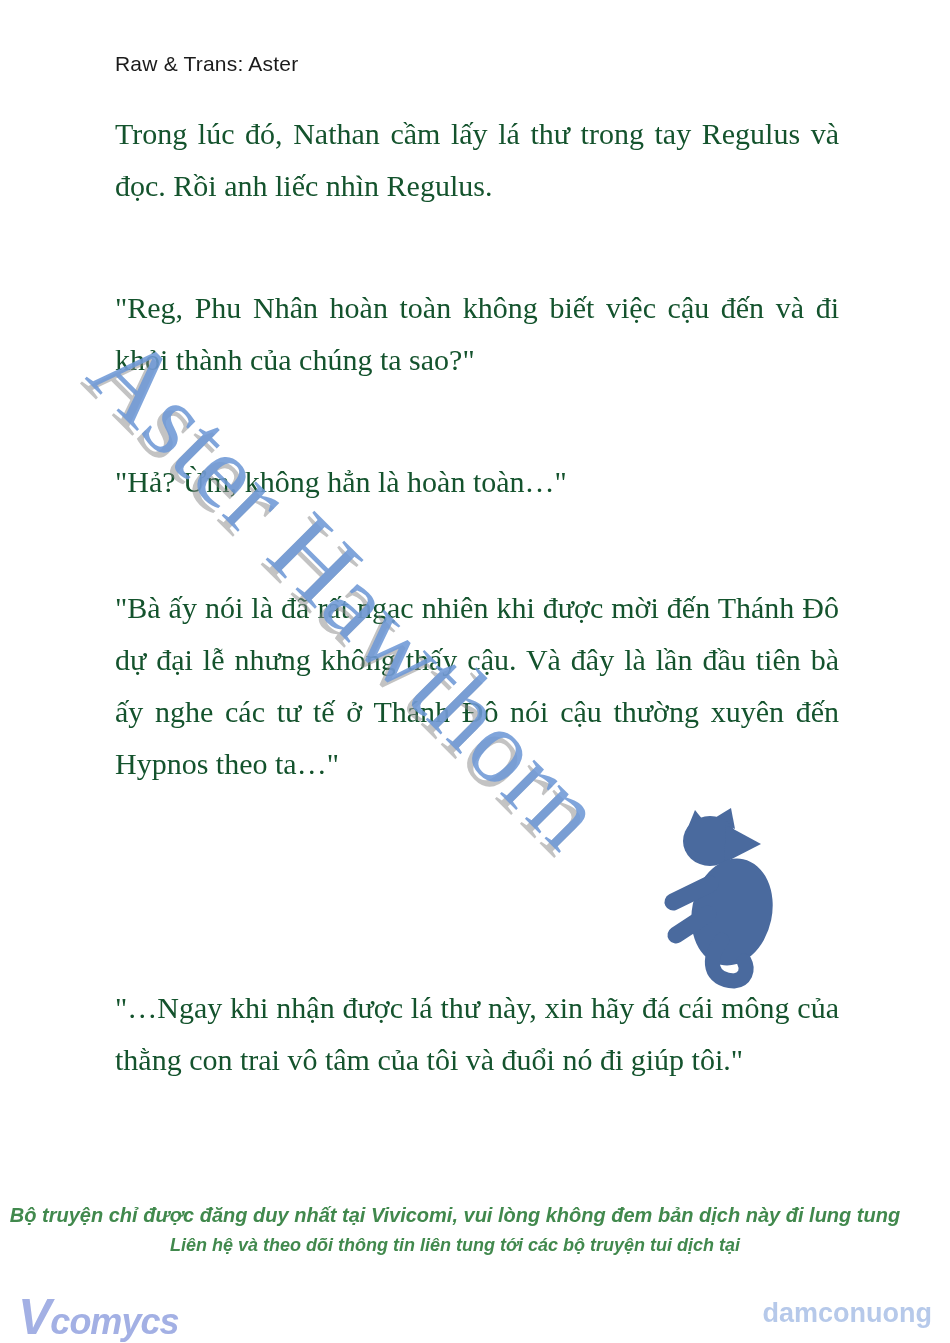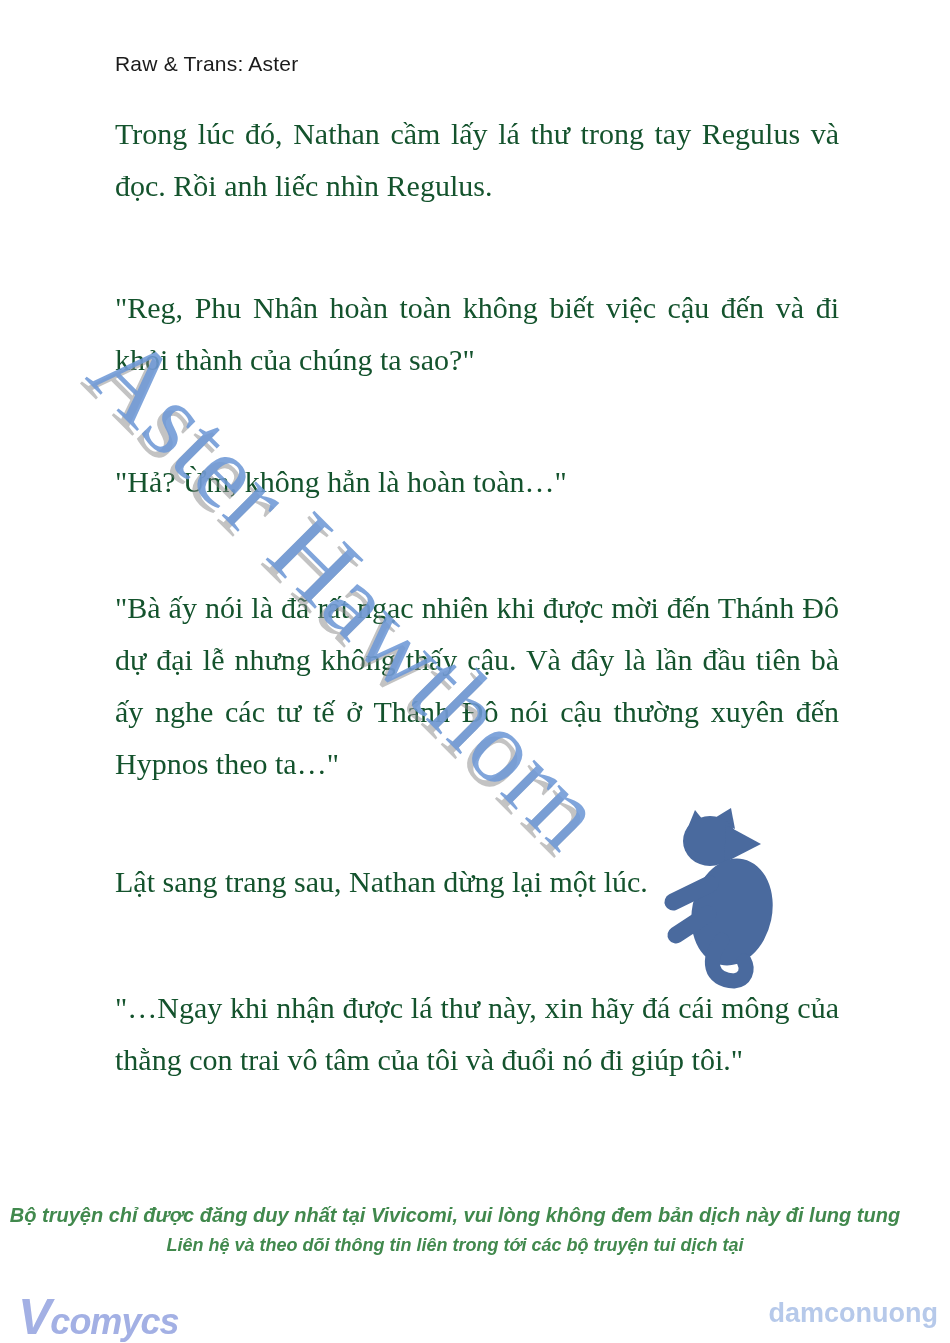--- a/index.html
+++ b/index.html
@@ -84,21 +84,21 @@
     font-weight: bold;
     font-size: 36px;
     letter-spacing: -1px;
     color: #a3b0e4;
   }
   .logo-left::first-letter {
     font-size: 50px;
   }
   .logo-right {
     position: absolute;
-    right: 26px;
+    right: 32px;
     top: 1298px;
     font-family: "Liberation Sans", sans-serif;
     font-weight: bold;
     font-size: 27px;
     color: #b6c9ea;
     text-shadow: 0 0 2px #ffffff, 0 0 4px #ffffff;
   }
 </style>
 </head>
 <body>
@@ -108,21 +108,20 @@
   <div class="credit-line">Raw &amp; Trans: Aster</div>
 
   <div class="para p1">Trong lúc đó, Nathan cầm lấy lá thư trong tay Regulus và đọc. Rồi anh liếc nhìn Regulus.</div>
 
   <div class="para p2">"Reg, Phu Nhân hoàn toàn không biết việc cậu đến và đi khỏi thành của chúng ta sao?"</div>
 
   <div class="para p3">"Hả? Ừm, không hẳn là hoàn toàn…"</div>
 
   <div class="para p4">"Bà ấy nói là đã rất ngạc nhiên khi được mời đến Thánh Đô dự đại lễ nhưng không thấy cậu. Và đây là lần đầu tiên bà ấy nghe các tư tế ở Thánh Đô nói cậu thường xuyên đến Hypnos theo ta…"</div>
 
-  <div class="para p5">Lật sang trang sau, Nathan dừng lại một lúc.</div>
 
   <div class="para p6">"…Ngay khi nhận được lá thư này, xin hãy đá cái mông của thằng con trai vô tâm của tôi và đuổi nó đi giúp tôi."</div>
 
   <div class="watermark">Aster Hawthorn</div>
 
   <div class="cat-illustration">
     <svg viewBox="0 0 122 182" width="122" height="182" xmlns="http://www.w3.org/2000/svg">
       <g fill="#4a6a9e" stroke="none">
         <polygon points="28,24 37,2 49,17"></polygon>
         <polygon points="55,11 73,0 77,21"></polygon>
@@ -131,20 +130,20 @@
         <ellipse cx="74" cy="104" rx="40" ry="54" transform="rotate(12 74 104)"></ellipse>
         <path d="M52,76 L15,94" stroke="#4a6a9e" stroke-width="17" stroke-linecap="round" fill="none"></path>
         <path d="M50,106 L18,127" stroke="#4a6a9e" stroke-width="17" stroke-linecap="round" fill="none"></path>
         <path d="M64,132 C 48,152 52,172 76,173 C 87,172 91,162 86,153" stroke="#4a6a9e" stroke-width="15" stroke-linecap="round" fill="none"></path>
       </g>
     </svg>
   </div>
 
   <div class="footer-notice" style="color: rgb(65, 137, 77);">
     <div class="footer-line-1">Bộ truyện chỉ được đăng duy nhất tại Vivicomi, vui lòng không đem bản dịch này đi lung tung</div>
-    <div class="footer-line-2">Liên hệ và theo dõi thông tin liên trong tới các bộ truyện tui dịch tại</div>
+    <div class="footer-line-2">Liên hệ và theo dõi thông tin liên tung tới các bộ truyện tui dịch tại</div>
   </div>
 
   <div class="logo-left">Vcomycs</div>
 
   <div class="logo-right">damconuong</div>
 
 </div>
 
 </body></html>

